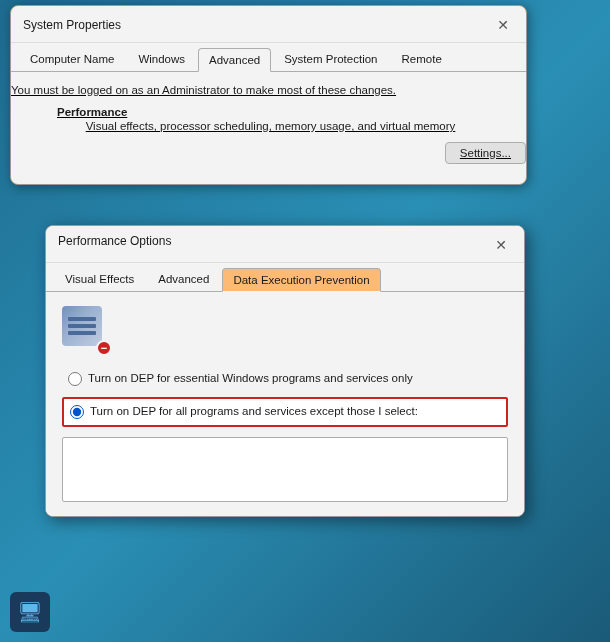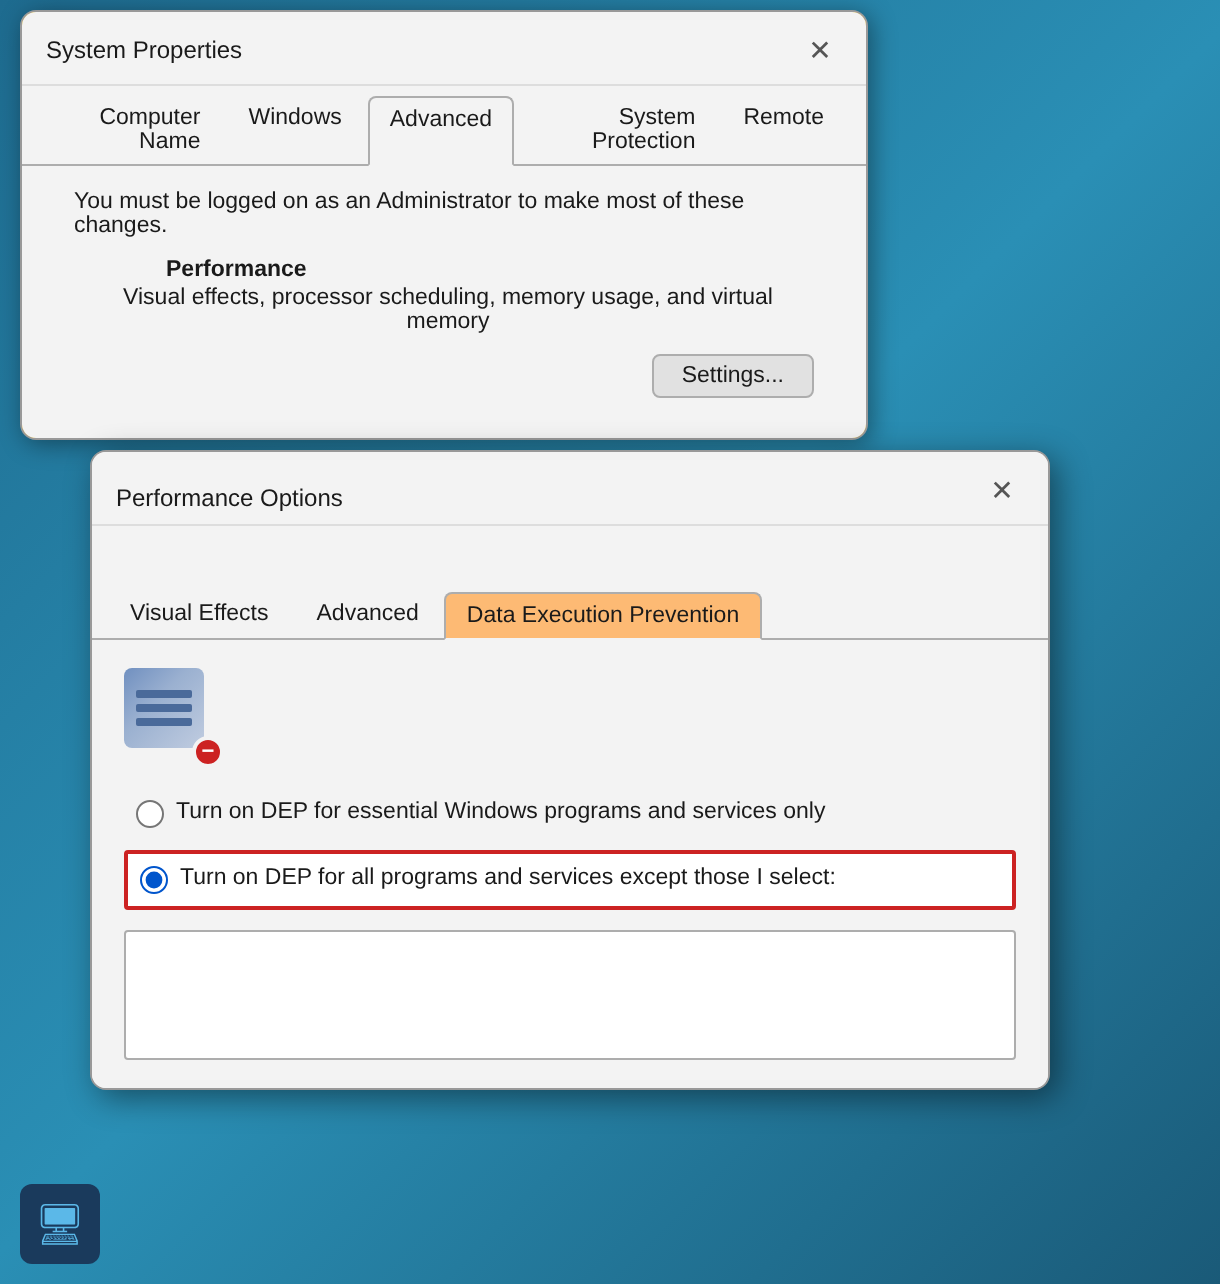--- a/index.html
+++ b/index.html
@@ -34,21 +34,21 @@
       justify-content: center;
       color: #5bb8e8;
       font-size: 20px;
     }
 
     
     .sys-props-window {
       position: absolute;
       top: 5px;
       left: 10px;
-      width: 424px;
+      width: 517px;
       background: #eab308;
       border: 1px solid #999;
       border-radius: 8px;
       box-shadow: 2px 2px 12px rgba(0,0,0,0.4);
       overflow: hidden;
     }
 
     .window-titlebar {
       background: #f3f3f3;
       padding: 8px 12px 6px 12px;
@@ -104,22 +104,23 @@
       background: #f3f3f3;
       border-color: #adadad;
       border-bottom: 1px solid #f3f3f3;
       position: relative;
       bottom: -1px;
       z-index: 2;
     }
 
     
     .window-body {
-      padding: 12px 26px;
-      background: #f3f3f3;
+      padding: 12px 0;
+      background: #f3f3f3;
+      text-decoration: underline;
     }
 
     .admin-note {
       font-size: 11.5px;
       color: #1a1a1a;
       margin-bottom: 10px;
     }
 
     .section-label {
       font-size: 11.5px;
@@ -164,21 +165,21 @@
       border-radius: 8px;
       box-shadow: 4px 4px 16px rgba(0,0,0,0.45);
       overflow: hidden;
       z-index: 10;
     }
 
     .perf-titlebar {
       background: #f3f3f3;
       padding: 8px 12px 6px 12px;
       display: flex;
-      align-items: flex-end;
+      align-items: flex-start;
       justify-content: space-between;
       border-bottom: 1px solid #ddd;
     }
 
     .perf-title {
       font-size: 12px;
       color: #1a1a1a;
       font-weight: 400;
     }
 
@@ -193,21 +194,20 @@
     .perf-tab {
       padding: 5px 10px;
       font-size: 11.5px;
       cursor: pointer;
       color: #1a1a1a;
       border: 1px solid transparent;
       border-bottom: none;
       border-radius: 4px 4px 0 0;
       background: transparent;
       margin-right: 2px;
-      margin-top: 28px;
     }
 
     .perf-tab.active {
       background: #fdba74;
       border-color: #adadad;
       border-bottom: 1px solid #f3f3f3;
       position: relative;
       bottom: -1px;
       z-index: 2;
     }

